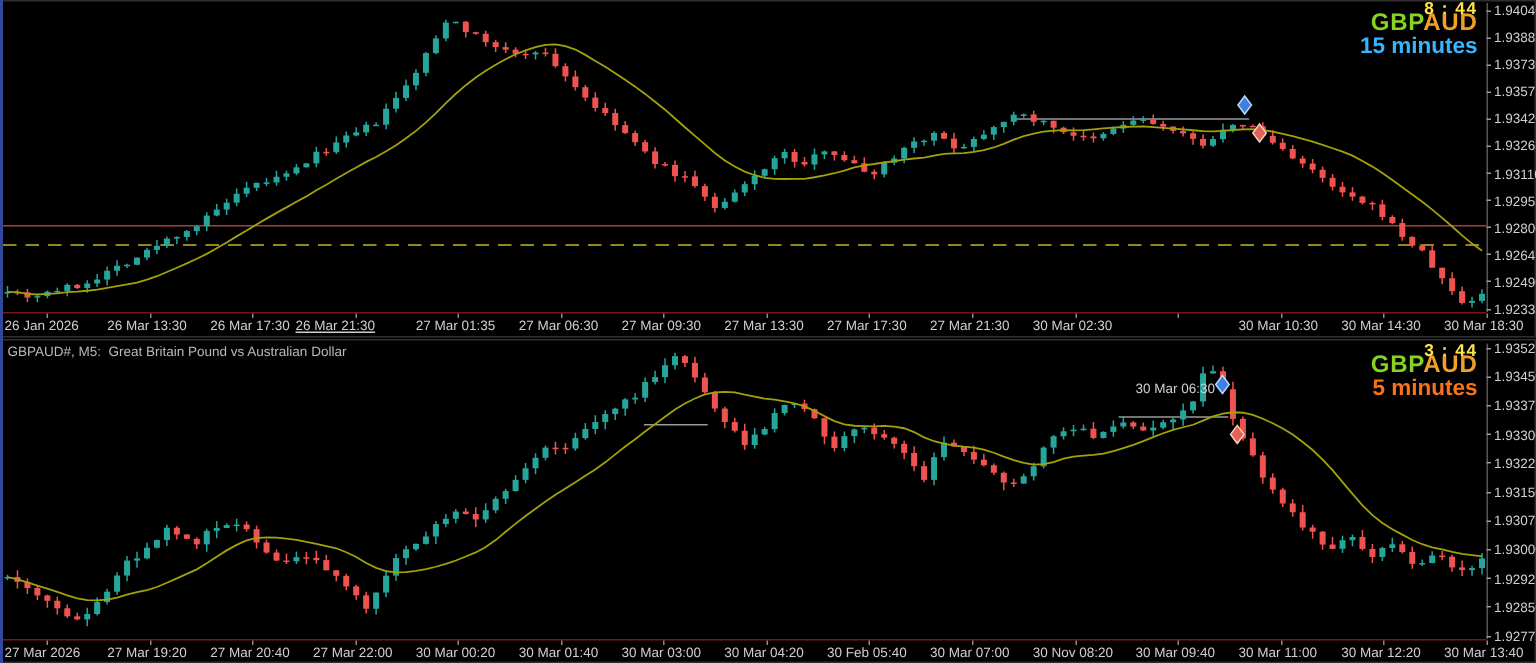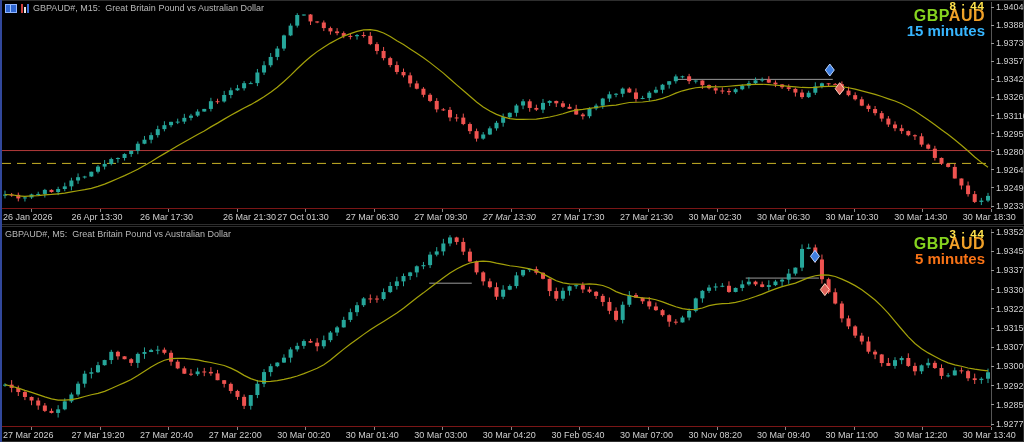--- a/index.html
+++ b/index.html
@@ -39,29 +39,20 @@
   #panel0 .ov-cd{top:-1px;} #panel0 .ov-sym{top:6px;} #panel0 .ov-tf{top:21px;}
   #panel1 .ov-cd{top:1px;}  #panel1 .ov-sym{top:8px;}  #panel1 .ov-tf{top:23px;}
   svg{display:block;}
 </style>
 </head>
 <body>
 
 <div class="win-edge"></div>
 
 <div class="panel" id="panel0">
-  <div class="titlebar">
-    <span class="icon-grid"></span>
-    <span class="icon-bars">
-        <i></i>
-        <i></i>
-        <i></i>
-      </span>
-    <span class="title" style="color: rgb(185, 185, 185);">GBPAUD#, M15:  Great Britain Pound vs Australian Dollar</span>
-  </div>
   <div class="plotwrap" id="plot0wrap">
     <svg id="plot0" xmlns="http://www.w3.org/2000/svg" width="989" height="206">
         <line x1="0" y1="148.56011730205805" x2="989" y2="148.56011730205805" stroke="#b23a3a" stroke-width="1"></line>
         <line x1="0" y1="161.3988269794765" x2="989" y2="161.3988269794765" stroke="#c9b227" stroke-width="1" stroke-dasharray="9 6"></line>
         <line x1="674.498" y1="77.36363636363895" x2="830.76" y2="77.36363636363895" stroke="#9a9a9a" stroke-width="1"></line>
         <line x1="3" y1="188.63870116487567" x2="3" y2="196.40524786221593" stroke="#26a69a" stroke-width="1"></line>
         <rect x="1" y="192.62941181725557" width="4" height="1" fill="#26a69a"></rect>
         <line x1="9.641891891891891" y1="190.97283788336716" x2="9.641891891891891" y2="194.7580411528025" stroke="#ef5350" stroke-width="1"></line>
         <rect x="7.641891891891891" y="192.62941181725557" width="4" height="1" fill="#ef5350"></rect>
         <line x1="16.283783783783782" y1="190.59310090822495" x2="16.283783783783782" y2="199.38355096292574" stroke="#ef5350" stroke-width="1"></line>
@@ -373,31 +364,31 @@
       <div class="plabel" style="top: 91.4545px; color: rgb(207, 207, 207);">1.93265</div>
       <div class="plabel" style="top: 109.545px; color: rgb(207, 207, 207);">1.93110</div>
       <div class="plabel" style="top: 127.636px; color: rgb(207, 207, 207);">1.92955</div>
       <div class="plabel" style="top: 145.727px; color: rgb(207, 207, 207);">1.92800</div>
       <div class="plabel" style="top: 163.818px; color: rgb(207, 207, 207);">1.92645</div>
       <div class="plabel" style="top: 181.909px; color: rgb(207, 207, 207);">1.92490</div>
       <div class="plabel" style="top: 200px; color: rgb(207, 207, 207);">1.92335</div>
     </div>
   <div class="time-axis" id="taxis0">
       <div class="tlabel" style="left: 2px; color: rgb(207, 207, 207);">26 Jan 2026</div>
-      <div class="tlabel" style="left: 70.55px; color: rgb(207, 207, 207);">26 Apr 13:30</div>
+      <div class="tlabel" style="left: 70.55px; color: rgb(207, 207, 207);">26 Mar 13:30</div>
       <div class="tlabel" style="left: 139.1px; color: rgb(207, 207, 207);">26 Mar 17:30</div>
-      <div class="tlabel" style="left: 222px; color: rgb(207, 207, 207);">26 Mar 21:30</div>
-      <div class="tlabel" style="left: 276.2px; color: rgb(207, 207, 207);">27 Oct 01:30</div>
+      <div class="tlabel" style="left: 196px; color: rgb(207, 207, 207); text-decoration: underline;">26 Mar 21:30</div>
+      <div class="tlabel" style="left: 276.2px; color: rgb(207, 207, 207);">27 Mar 01:35</div>
       <div class="tlabel" style="left: 344.75px; color: rgb(207, 207, 207);">27 Mar 06:30</div>
       <div class="tlabel" style="left: 413.3px; color: rgb(207, 207, 207);">27 Mar 09:30</div>
-      <div class="tlabel" style="left: 481.85px; color: rgb(207, 207, 207); font-style: italic;">27 Mar 13:30</div>
+      <div class="tlabel" style="left: 481.85px; color: rgb(207, 207, 207);">27 Mar 13:30</div>
       <div class="tlabel" style="left: 550.4px; color: rgb(207, 207, 207);">27 Mar 17:30</div>
       <div class="tlabel" style="left: 618.95px; color: rgb(207, 207, 207);">27 Mar 21:30</div>
       <div class="tlabel" style="left: 687.5px; color: rgb(207, 207, 207);">30 Mar 02:30</div>
-      <div class="tlabel" style="left: 756.05px; color: rgb(207, 207, 207);">30 Mar 06:30</div>
+      <div class="tlabel" style="left: 756.05px; color: rgb(207, 207, 207); margin-top: 42px;">30 Mar 06:30</div>
       <div class="tlabel" style="left: 824.6px; color: rgb(207, 207, 207);">30 Mar 10:30</div>
       <div class="tlabel" style="left: 893.15px; color: rgb(207, 207, 207);">30 Mar 14:30</div>
       <div class="tlabel" style="left: 961.7px; color: rgb(207, 207, 207);">30 Mar 18:30</div>
     </div>
   <div class="ov-cd" style="color: rgb(255, 227, 77);">8 : 44</div>
   <div class="ov-sym"><span class="base" style="color: rgb(134, 212, 31);">GBP</span><span class="quote" style="color: rgb(240, 160, 40);">AUD</span></div>
   <div class="ov-tf" style="color: rgb(55, 182, 255);">15 minutes</div>
 <div class="ttick" style="left: 30px; top: 208px;"></div>
     <div class="ttick" style="left: 98.55px; top: 208px;"></div>
     <div class="ttick" style="left: 167.1px; top: 208px;"></div>

